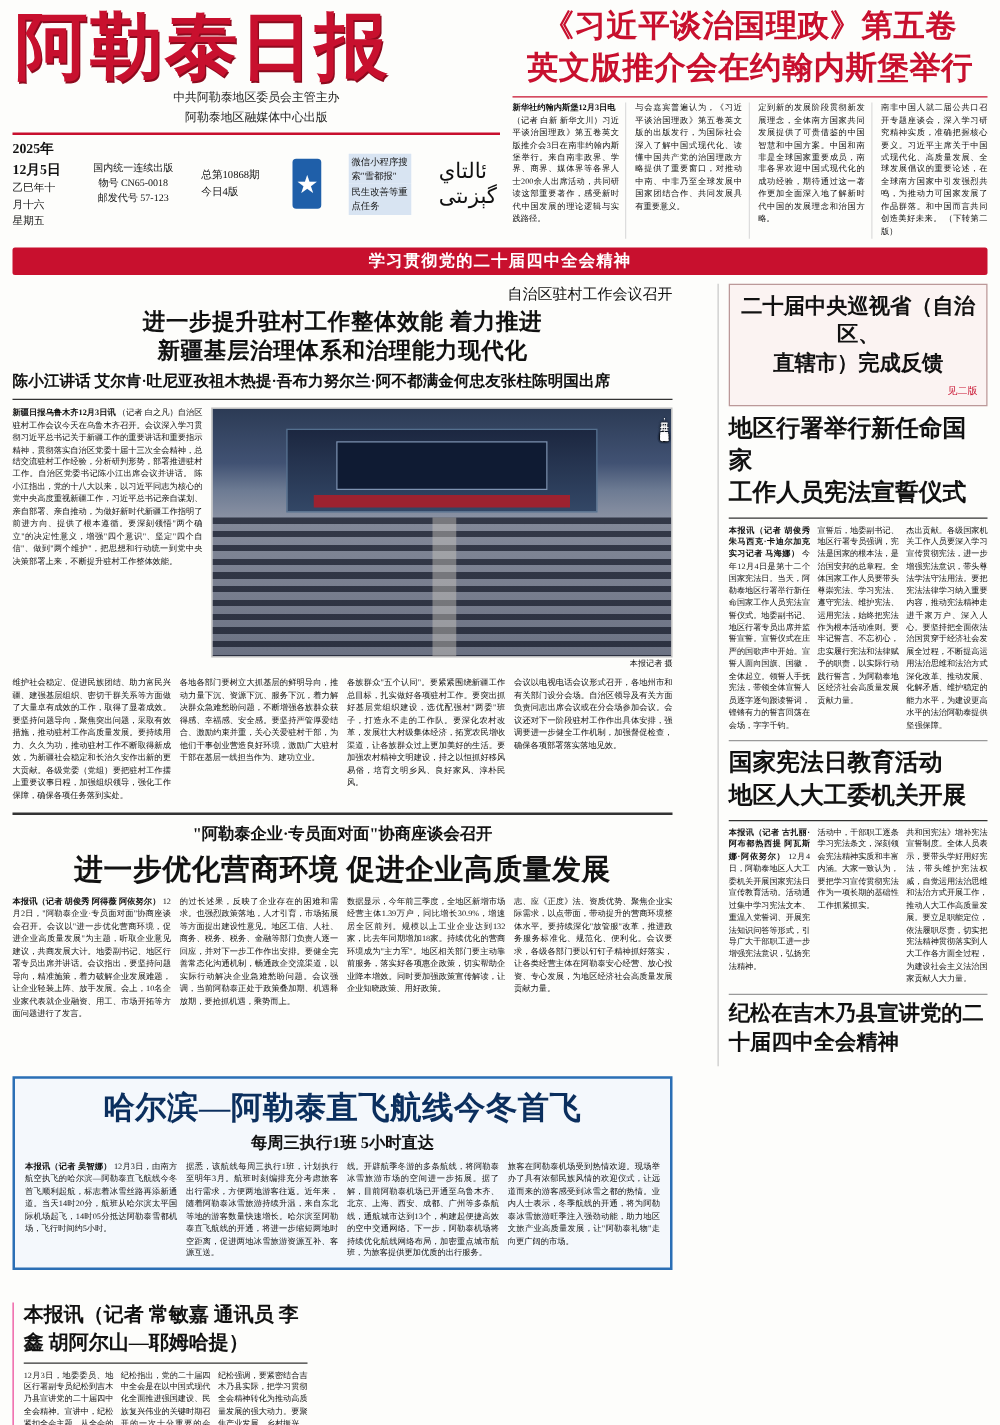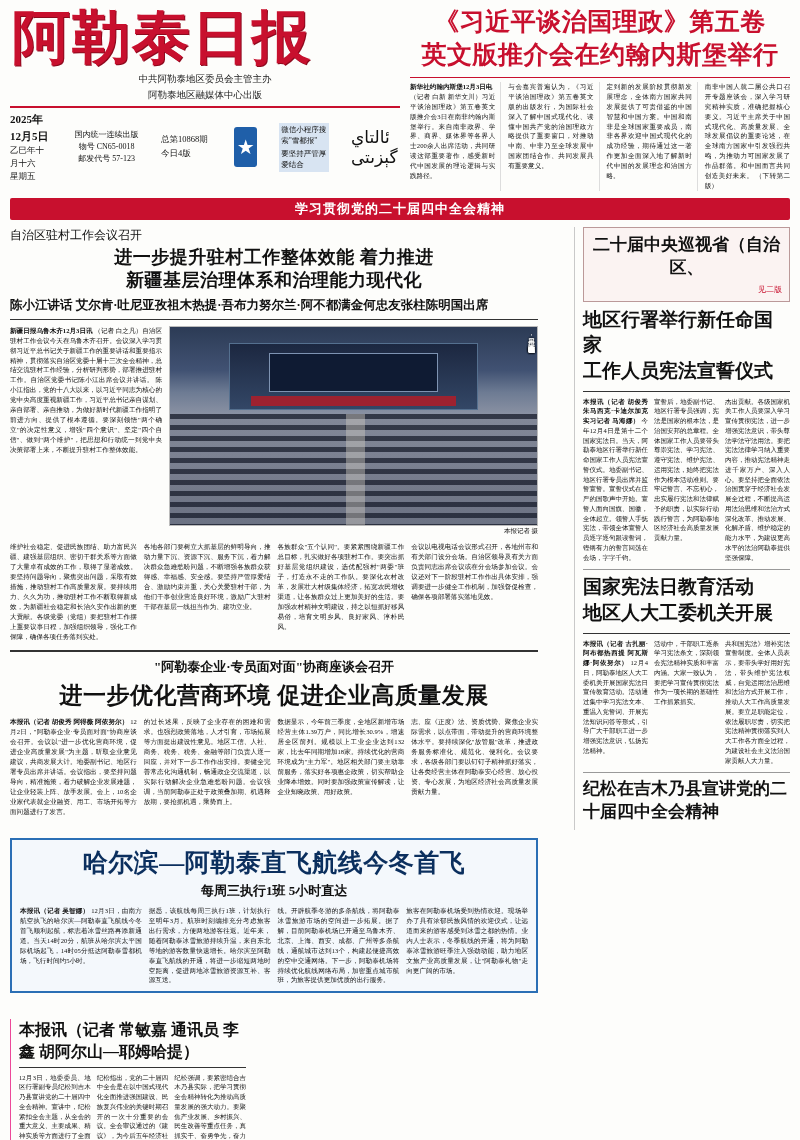--- a/index.html
+++ b/index.html
@@ -64,21 +64,21 @@
     display:flex; align-items:center; justify-content:center;
     font-weight:bold; font-size:13px; letter-spacing:1px;
     border-radius:2px;
   }
 
   
   .body { display:flex; gap:8px; margin-top:7px; }
   .col-main { width:528px; }
   .col-side { width:236px; border-left:1px solid #c9c9c9; padding-left:8px;margin-left:28px; }
 
-  .kicker { text-align:left; font-size:12px; margin-bottom:2px; }
+  .kicker { text-align:right; font-size:12px; margin-bottom:2px; }
   .headline1 {
     font-weight:bold; font-size:18px; line-height:1.28; text-align:center;
     letter-spacing:0.5px;
   }
   .byline {
     text-align:left; font-weight:bold; font-size:12.5px; margin-top:5px;
     border-bottom:1px solid #333; padding-bottom:5px;
   }
 
   .art-row { display:flex; gap:7px; margin-top:6px; }
@@ -191,21 +191,21 @@
           <div>国内统一连续出版物号 CN65-0018</div>
           <div>邮发代号 57-123</div>
         </div>
         <div class="mast-issue">
           <div>总第10868期</div>
           <div>今日4版</div>
         </div>
         <div class="mast-logo">★</div>
         <div class="mast-wechat">
           <span class="blk">微信小程序搜索"雪都报"</span>
-          <span class="blk">要坚持严管厚爱结合</span>
+          <span class="blk">民生改善等重点任务</span>
         </div>
         <div class="mast-uig">ئالتاي گېزىتى</div>
       </div>
     </div>
 
     <div class="mast-right">
       <div class="lead-head">
         <span class="l2">《习近平谈治国理政》第五卷</span>
         <span class="l2">英文版推介会在约翰内斯堡举行</span>
       </div>
@@ -286,20 +286,21 @@
         <div class="c">
           <span>志、应《正度》法、资质优势、聚焦企业实际需求，以点带面，带动提升的营商环境整体水平。要持续深化"放管服"改革，推进政务服务标准化、规范化、便利化。会议要求，各级各部门要以钉钉子精神抓好落实，让各类经营主体在阿勒泰安心经营、放心投资、专心发展，为地区经济社会高质量发展贡献力量。</span>
         </div>
       </div>
     </div>
 
     <div class="col-side">
       <div class="side-box">
         <div class="t">
           <div>二十届中央巡视省（自治区、</div>
+          <div>直辖市）完成反馈</div>
         </div>
         <div class="n">见二版</div>
       </div>
 
       <div class="side-head">
         <div>地区行署举行新任命国家</div>
         <div>工作人员宪法宣誓仪式</div>
       </div>
       <div class="side-cols">
         <div class="c">

